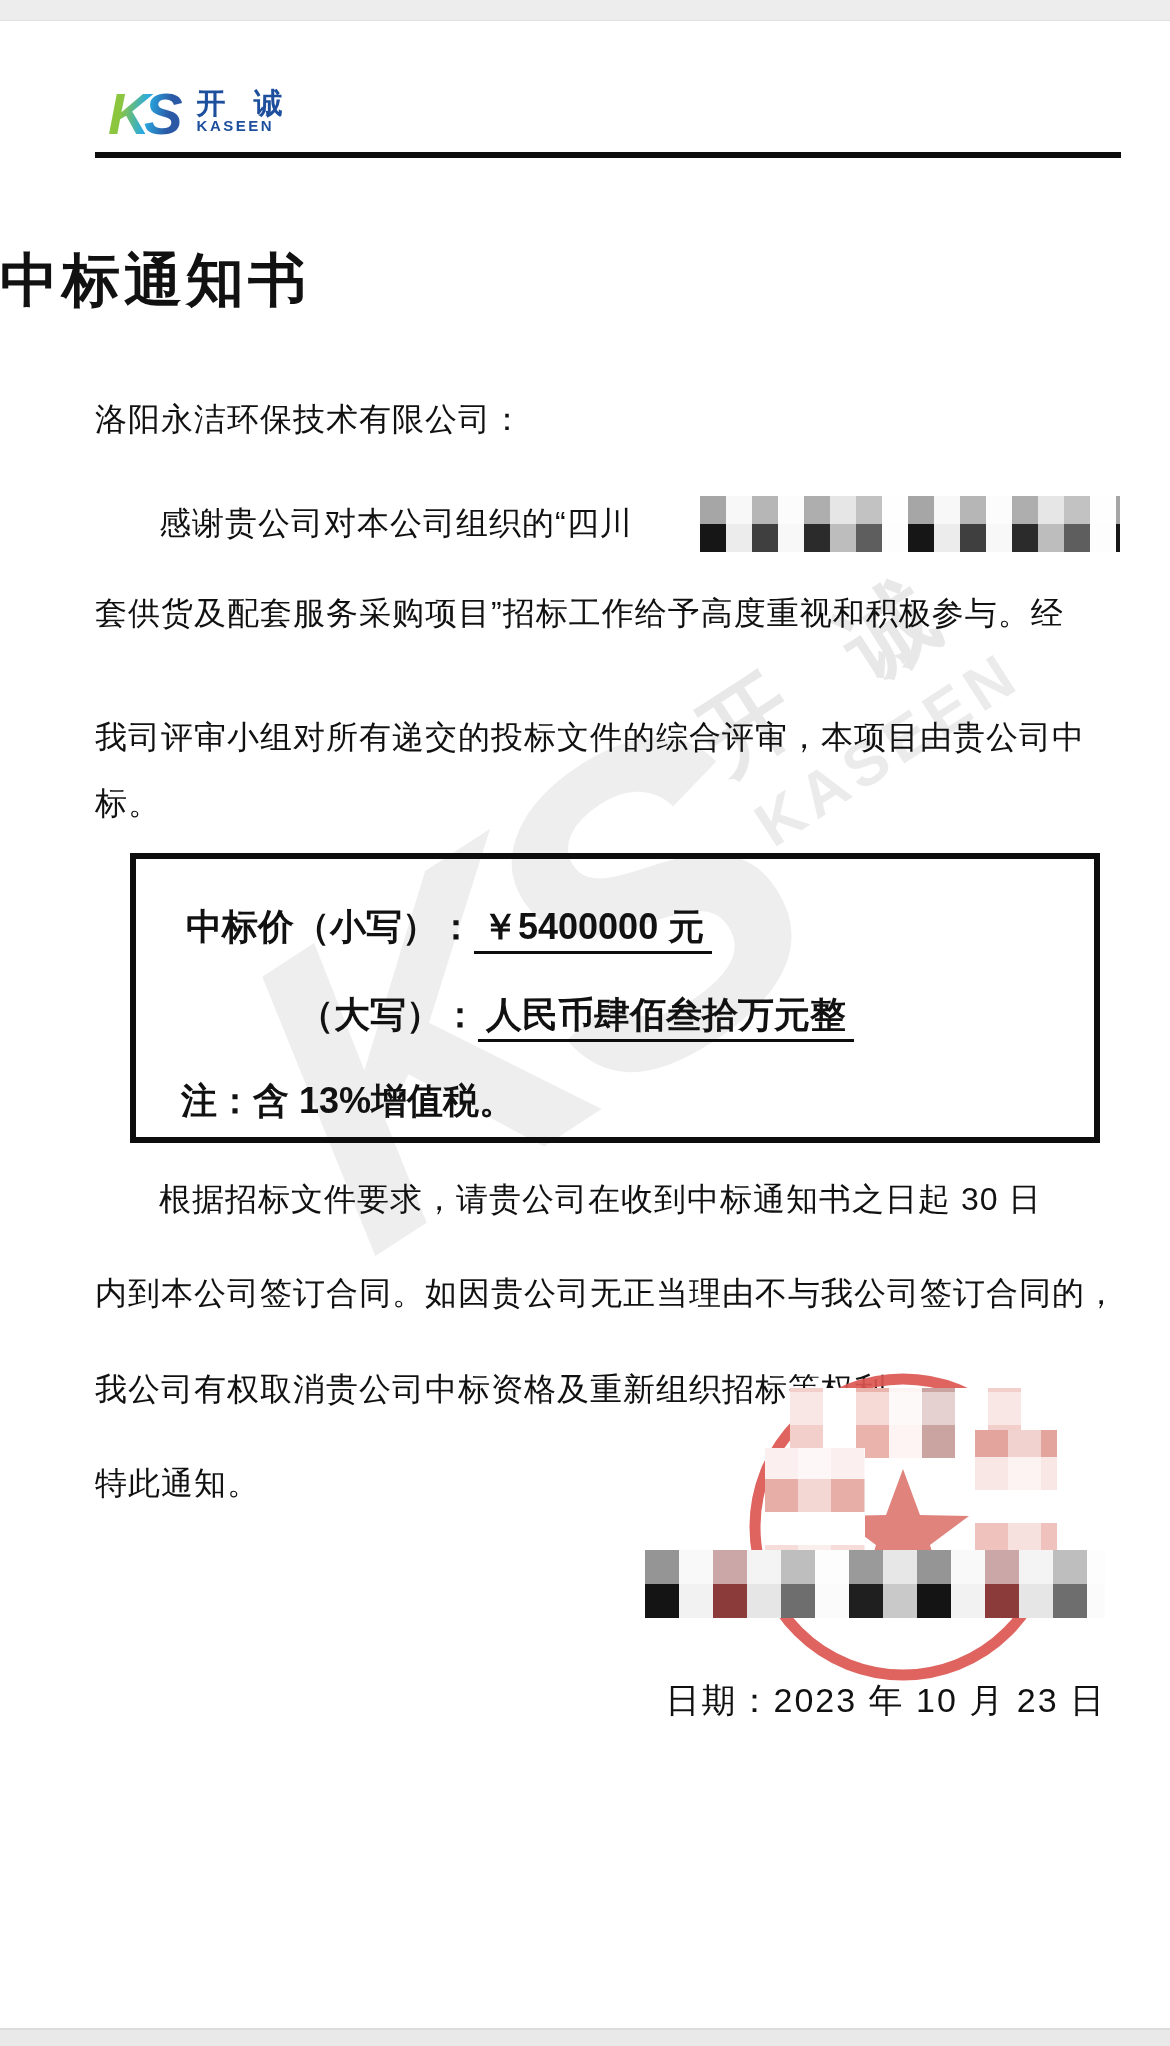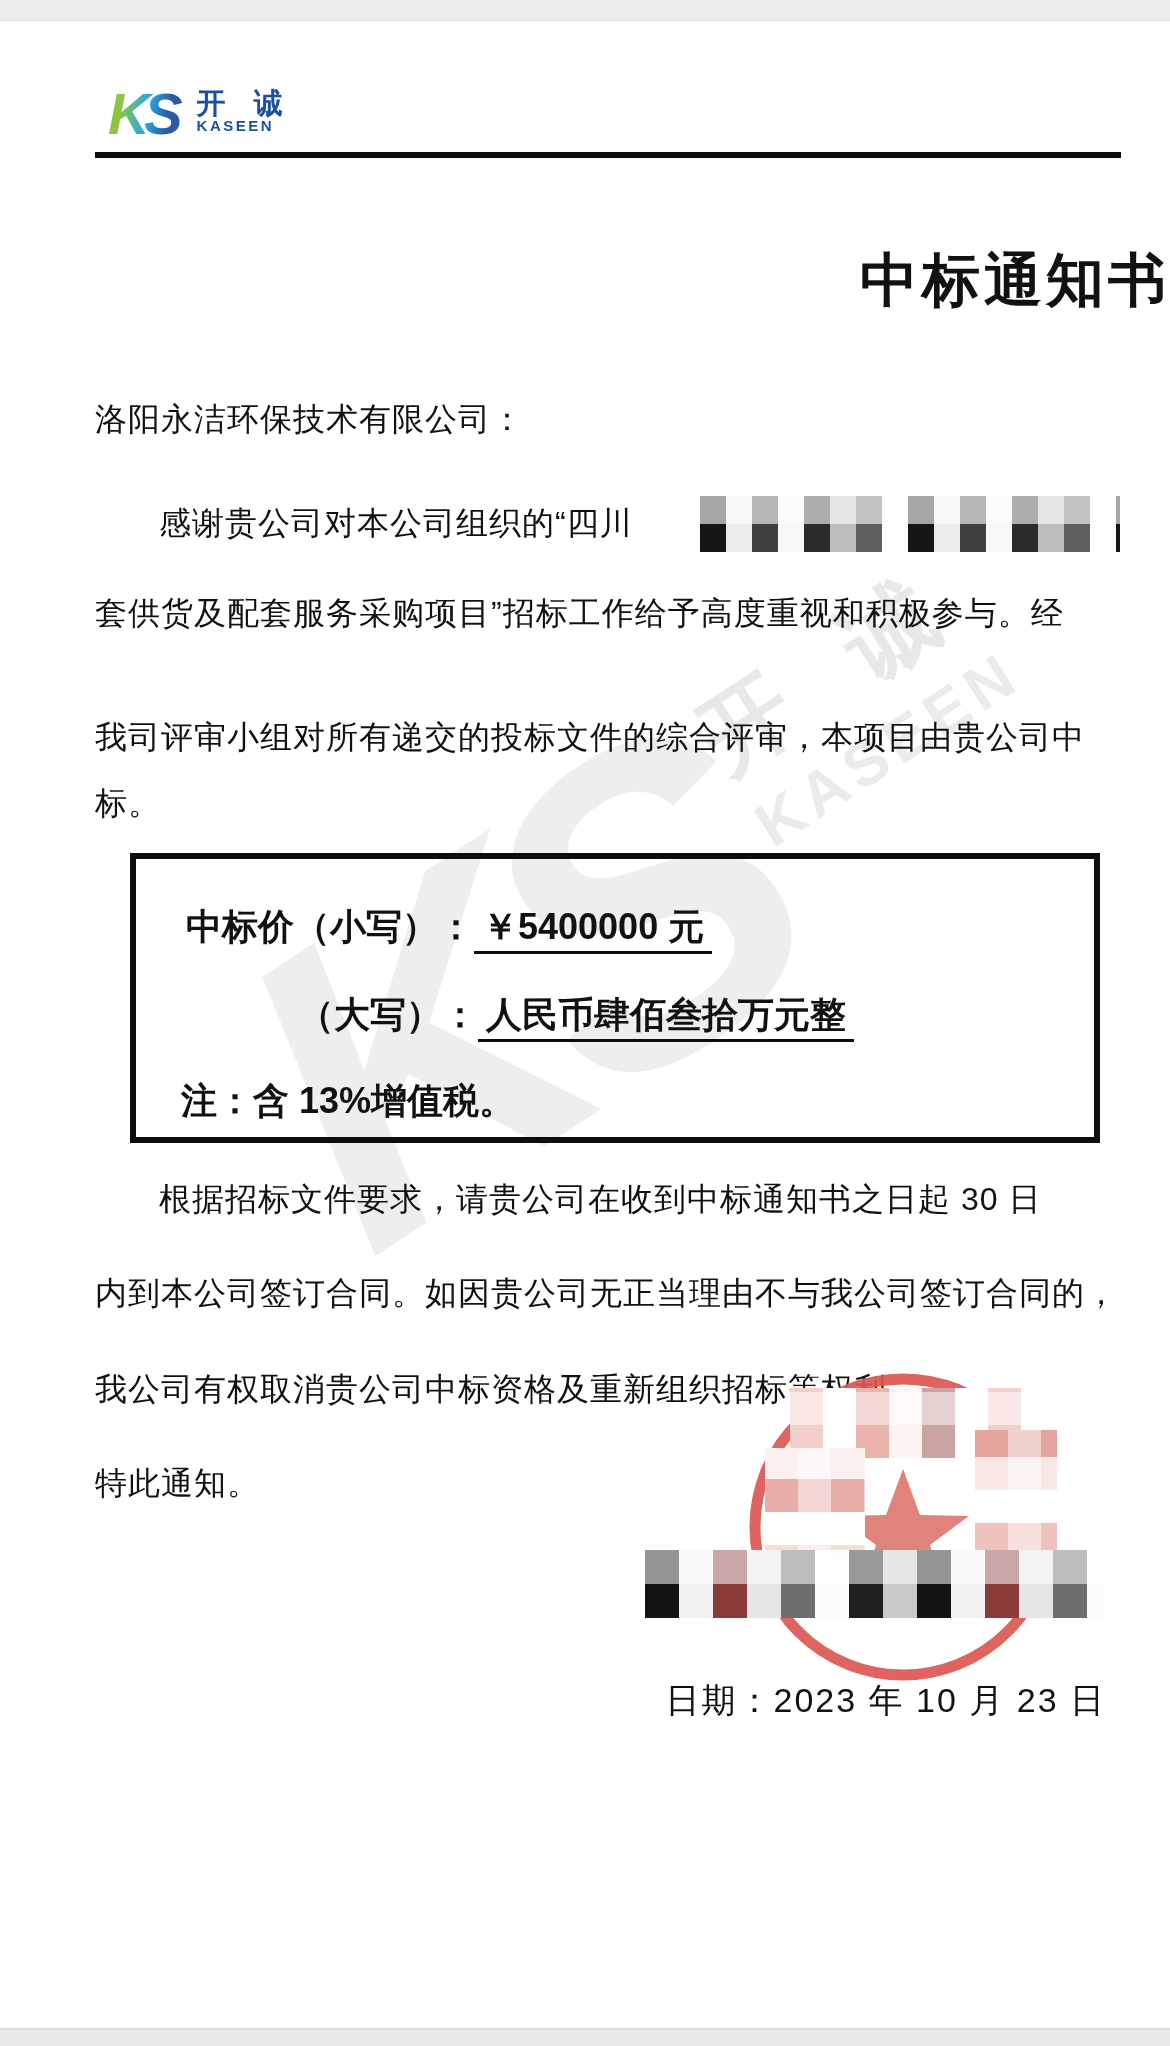--- a/index.html
+++ b/index.html
@@ -35,21 +35,21 @@
     transform:rotate(-33deg);
     pointer-events:none;z-index:1;
   }
   .wm-ks{font-weight:900;font-style:italic;font-size:430px;line-height:.8;color:rgba(90,90,90,.10);letter-spacing:-30px;}
   .wm-right{display:flex;flex-direction:column;margin-top:-120px;}
   .wm-cn{font-size:92px;font-weight:700;color:rgba(90,90,90,.14);letter-spacing:26px;}
   .wm-en{font-size:62px;font-weight:800;color:rgba(90,90,90,.12);letter-spacing:7px;}
 
   
   .title{
-    position:absolute;left:0;top:242px;width:1170px;text-align:right;
+    position:absolute;left:0;top:242px;width:1170px;text-align:left;
     font-size:58px;font-weight:900;letter-spacing:4px;z-index:2;
   }
   .line{position:absolute;left:95px;width:1030px;font-size:32px;letter-spacing:1px;z-index:2;white-space:nowrap;}
   .indent{padding-left:64px;}
 
   .l-recipient{top:398px;}
   .l-p1a{top:502px;}
   .l-p1b{top:592px;}
   .l-p1c{top:716px;}
   .l-p1d{top:782px;}

